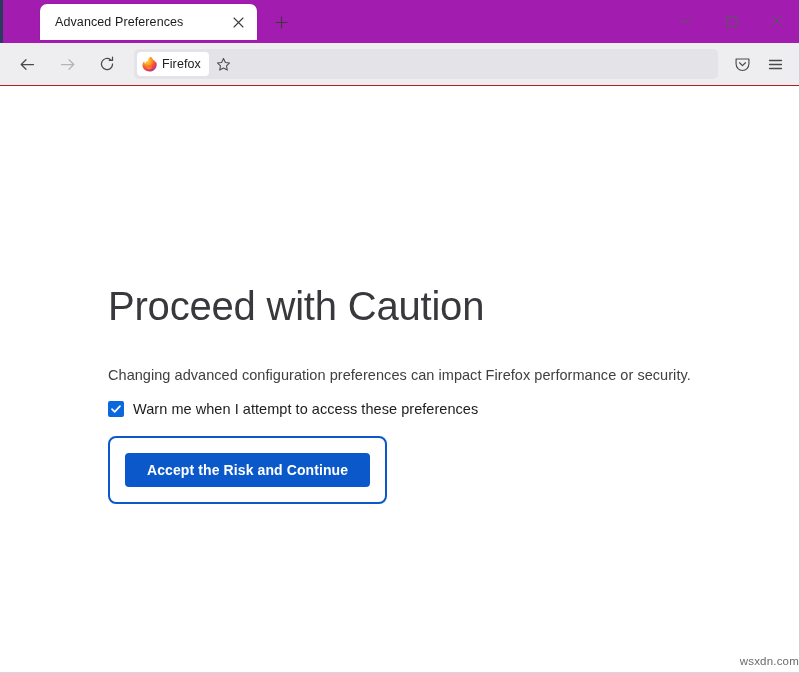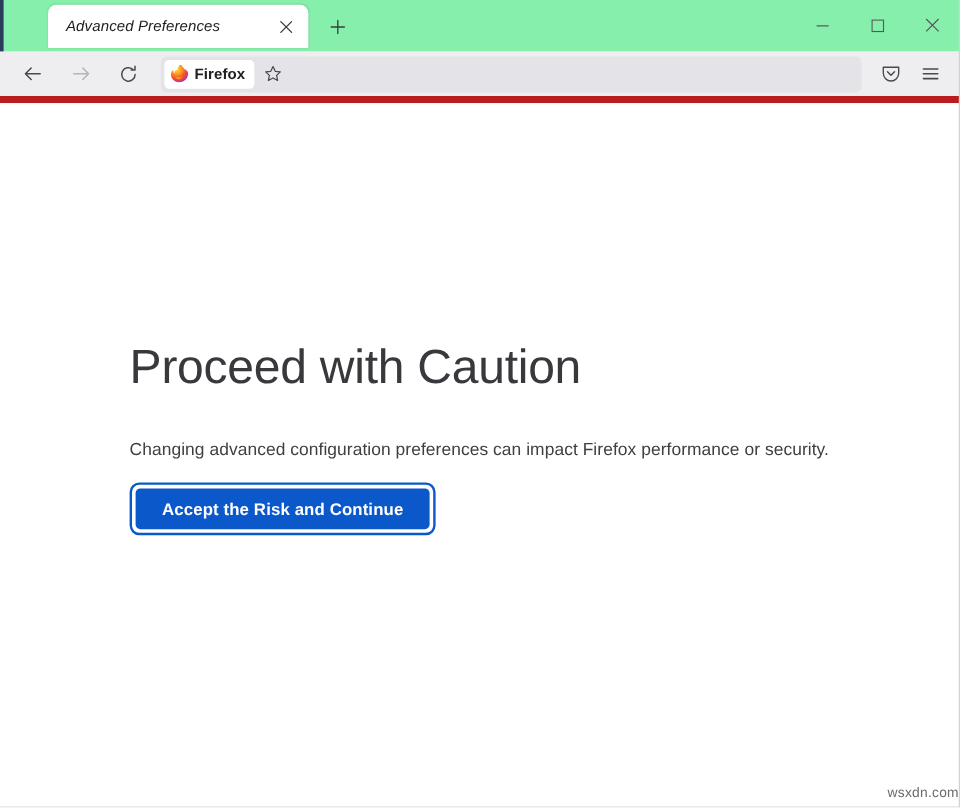--- a/index.html
+++ b/index.html
@@ -22,26 +22,25 @@
     box-sizing: border-box;
     background: #ffffff;
     display: flex;
     flex-direction: column;
   }
 
   
   .tabstrip {
     position: relative;
     height: 43px;
-    background: #86efac;
+    background: #a21caf;
     display: flex;
     align-items: flex-end;
     flex: 0 0 auto;
     box-sizing: border-box;
-    font-style: italic;
   }
   .left-edge-accent {
     position: absolute;
     left: 0;
     top: 0;
     width: 3px;
     height: 43px;
     background: #2a3b5c;
   }
   .tab {
@@ -109,23 +108,22 @@
   }
 
   
   .navbar {
     position: relative;
     height: 43px;
     background: #eeeef1;
     display: flex;
     align-items: center;
     flex: 0 0 auto;
-    border-bottom: 6px solid #b91c1c;
+    border-bottom: 1px solid #b91c1c;
     box-sizing: border-box;
-    font-weight: bold;
   }
   .navbtn {
     width: 34px;
     height: 30px;
     margin-left: 6px;
     display: flex;
     align-items: center;
     justify-content: center;
     border-radius: 4px;
     color: #4a4a4d;
@@ -247,21 +245,21 @@
   }
   .check-label {
     margin-left: 9px;
     font-size: 14.5px;
     color: #1c1c1f;
     letter-spacing: 0.05px;
   }
   .accept-wrap {
     margin-top: 19px;
     display: inline-block;
-    padding: 3px;
+    padding: 15px;
     border: 2px solid #0a58ca;
     border-radius: 8px;
     background: #ffffff;
   }
   .accept-btn {
     display: block;
     background: #0a58ca;
     color: #ffffff;
     border: none;
     border-radius: 4px;
@@ -408,20 +406,28 @@
     </div>
   </div>
 
   <div class="content">
 
     <div class="config-warning">
       <h1 class="warn-title">Proceed with Caution</h1>
 
       <p class="warn-desc">Changing advanced configuration preferences can impact Firefox performance or security.</p>
 
+      <div class="warn-checkrow">
+        <span class="checkbox">
+          <svg width="12" height="12" viewBox="0 0 12 12" aria-hidden="true">
+            <path d="M2 6.2 L4.7 8.9 L10 3.2" stroke="#ffffff" stroke-width="1.7" fill="none" stroke-linecap="round" stroke-linejoin="round"></path>
+          </svg>
+        </span>
+        <span class="check-label">Warn me when I attempt to access these preferences</span>
+      </div>
 
       <div class="accept-wrap">
         <button class="accept-btn">Accept the Risk and Continue</button>
       </div>
     </div>
 
     <div class="watermark">wsxdn.com</div>
   </div>
 
   <div class="right-border"></div>

